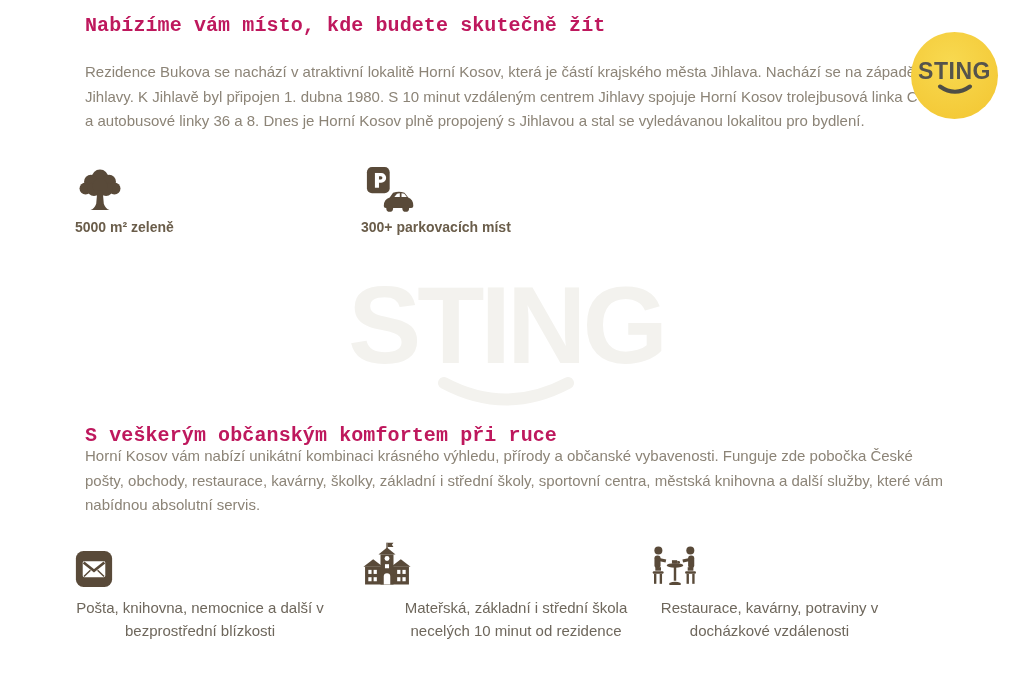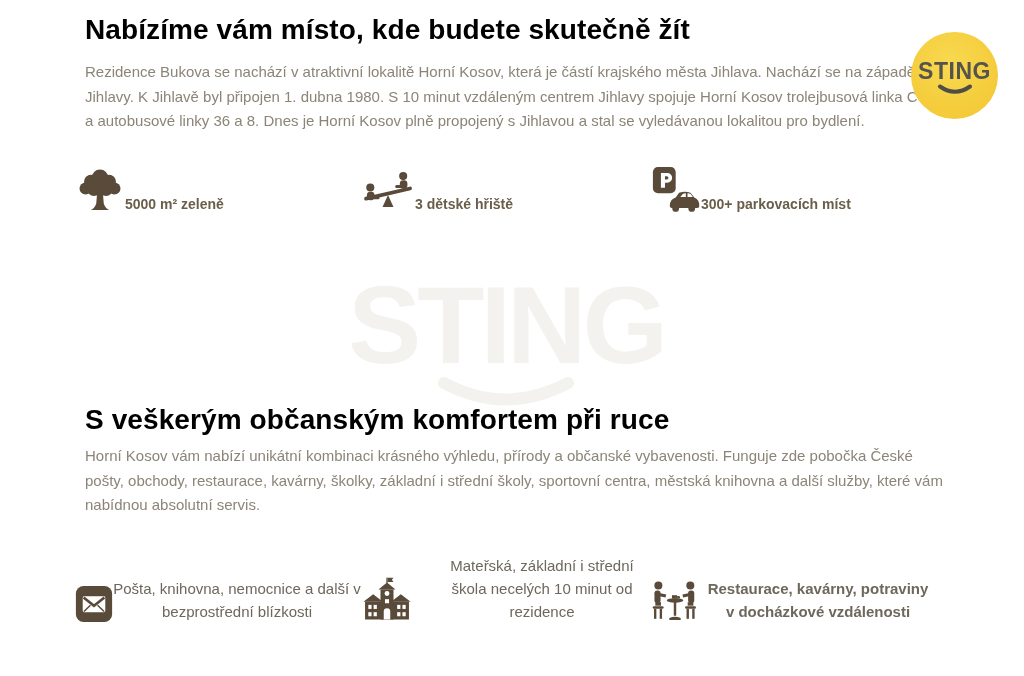--- a/index.html
+++ b/index.html
@@ -1,40 +1,40 @@
 <!DOCTYPE html>
 <html lang="cs"><head>
 <meta charset="utf-8">
 <style>
   * { margin:0; padding:0; box-sizing:border-box; }
   html,body { width:1024px; height:676px; background:#ffffff; overflow:hidden;
               font-family:"Liberation Sans", sans-serif; }
   .page { position:relative; width:1024px; height:676px; background:#fff; }
 
-  .section-heading { position:absolute; left:85px; font-size:28px; font-weight:bold;
-                     color:#000000; letter-spacing:0.1px; }
+  .section-heading { position:absolute; left:85px; font-size:20px; font-weight:bold;
+                     color:#be185d; letter-spacing:0.1px;font-family:Liberation Mono, monospace; }
   #heading-1 { top:14px; }
-  #heading-2 { top:404px; }
+  #heading-2 { top:424px; }
 
   .section-paragraph { position:absolute; left:85px; font-size:15px; line-height:24.5px;
                        color:#8c8477; }
   #paragraph-1 { top:60px; width:843px; }
   #paragraph-2 { top:444px; width:860px; }
 
   .feature-row { position:absolute; left:75px; width:858px; display:flex; }
   #feature-row-1 { top:168px; }
   #feature-row-2 { top:546px; }
-  .feature { width:286px; display:flex; align-items:flex-end; }
+  .feature { width:286px; display:flex; flex-direction:column; align-items:flex-start; }
   .icon-box { height:44px; display:flex; align-items:flex-end; justify-content:center; }
   #feature-row-2 .icon-box { height:42px; }
   .feature-label-bold { margin-top:7px; font-size:14px; font-weight:bold; color:#6a5d4a;
                         text-align:center; }
   .feature-label { margin-top:8px; font-size:15px; line-height:23px; color:#6e675c;
                    text-align:center; }
-  .w250 { max-width:250px; } .w300 { max-width:300px;margin-left:24px; } .w245 { max-width:245px;font-weight:bold; }
+  .w250 { max-width:250px; } .w300 { max-width:300px;margin-left:24px; } .w245 { max-width:245px; }
 
   .watermark { position:absolute; top:270px; left:0; width:1012px; text-align:center;
                color:#f3f2ee; pointer-events:none; }
   .wm-text { font-size:110px; font-weight:bold; letter-spacing:-4px; line-height:1; }
   .wm-smile { margin-top:-4px; }
 
   .logo { position:absolute; left:911px; top:32px; width:87px; height:87px; border-radius:50%;
           background:radial-gradient(circle at 45% 35%, #f8d950 0%, #f4ca38 75%);
           display:flex; flex-direction:column; align-items:center; justify-content:center;
           cursor:pointer; }
@@ -70,37 +70,20 @@
               <circle cx="24" cy="28" r="9"></circle>
             <circle cx="40" cy="28" r="9"></circle>
               <circle cx="32" cy="24" r="10"></circle>
             <path d="M28.5 30 L35.5 30 L37 47 C38.5 51.5 41 54 44.5 55.5 L19.5 55.5 C23 54 25.5 51.5 27 47 Z"></path>
           </g>
         </svg>
       </div>
       <div class="feature-label-bold">5000 m² zeleně</div>
     </div>
 
-    <div class="feature">
-      <div class="icon-box">
-        <svg width="54" height="44" viewBox="0 0 64 52">
-          <g fill="#594a39">
-            <rect x="3" y="28" width="58" height="4.5" rx="2.2" transform="rotate(-13 32 30)"></rect>
-            <path d="M32 32 L25.5 46 L38.5 46 Z"></path>
-            <circle cx="11" cy="23" r="4.8"></circle>
-            <rect x="7" y="28" width="9" height="10" rx="4"></rect>
-            <rect x="13" y="33.5" width="9" height="3.6" rx="1.8"></rect>
-            <circle cx="50" cy="9.5" r="4.8"></circle>
-            <rect x="46" y="14.5" width="9" height="10" rx="4"></rect>
-            <rect x="40.5" y="20" width="8" height="3.6" rx="1.8"></rect>
-          </g>
-        </svg>
-      </div>
-      <div class="feature-label-bold">3 dětské hřiště</div>
-    </div>
 
     <div class="feature">
       <div class="icon-box">
         <svg width="54" height="46" viewBox="0 0 64 54">
           <g fill="#594a39">
             <path d="M27 47 q0 -8 7 -10 l4 -5.5 q7 -2.5 13.5 0 l4.5 5.5 q6 2 6 10 q0 2.5 -2.5 2.5 h-30 q-2.5 0 -2.5 -2.5 z"></path>
             <circle cx="34" cy="50" r="4"></circle>
               <circle cx="53" cy="50" r="4"></circle>
           </g>
           <g fill="#ffffff">

